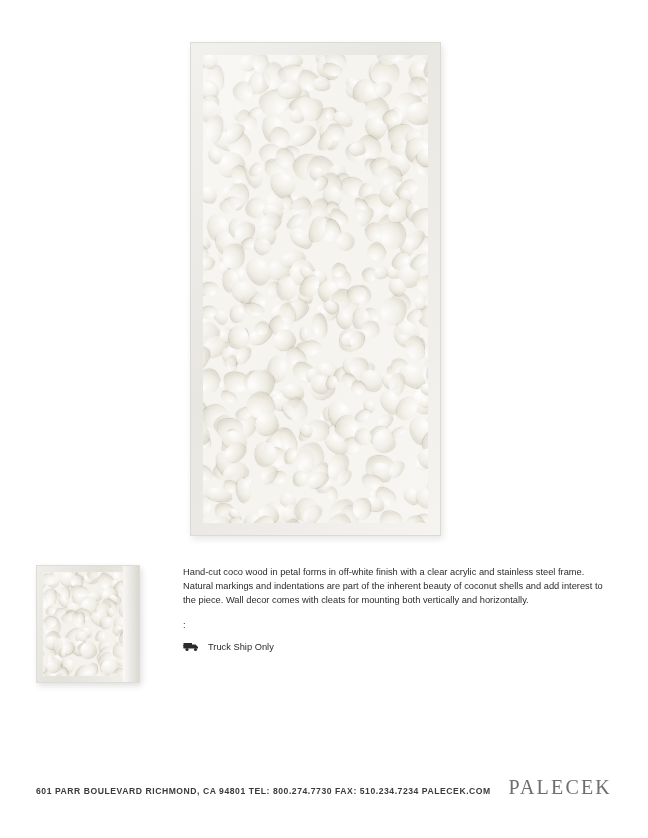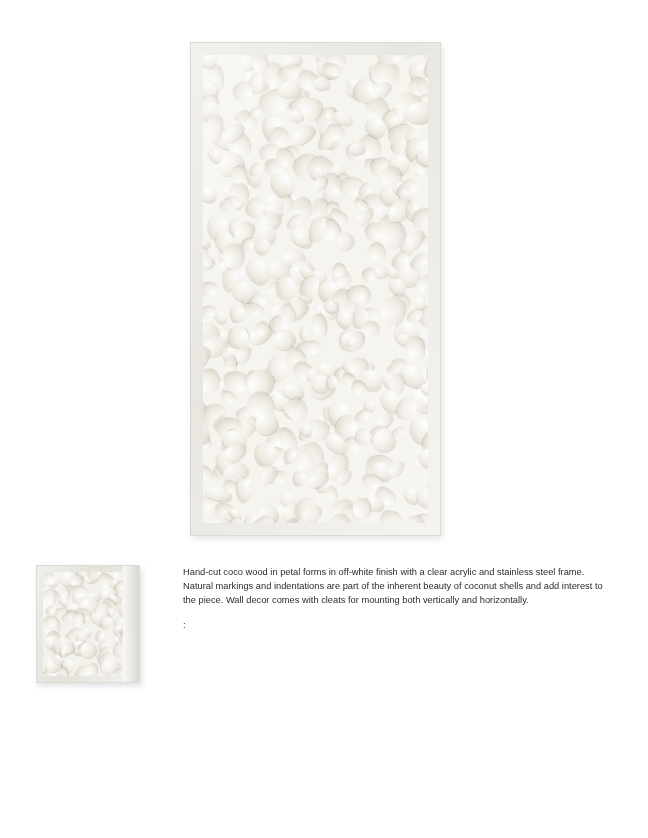--- a/index.html
+++ b/index.html
@@ -682,16 +682,32 @@
           </div>
         <div class="glass-gloss"></div>
       </div>
       <div class="thumb-side"></div>
     </div>
   </div>
 
   <div class="info">
     <p class="product-desc">Hand-cut coco wood in petal forms in off-white finish with a clear acrylic and stainless steel frame. Natural markings and indentations are part of the inherent beauty of coconut shells and add interest to the piece. Wall decor comes with cleats for mounting both vertically and horizontally.</p>
     <div class="dot-line">:</div>
+    <div class="ship-row">
+      <span>
+        <svg class="truck-icon" viewBox="0 0 34 22" xmlns="http://www.w3.org/2000/svg">
+          <path d="M1 4 h17 v11 H1 z" fill="#2b2b2b"></path>
+          <path d="M18 7 h7 l5 5 v3 H18 z" fill="#2b2b2b"></path>
+          <circle cx="8" cy="17" r="3.1" fill="#2b2b2b"></circle>
+          <circle cx="25" cy="17" r="3.1" fill="#2b2b2b"></circle>
+          <path d="M0 12 h6 M0 9 h4" stroke="#2b2b2b" stroke-width="1.4"></path>
+        </svg>
+      </span>
+      <span class="ship-label">Truck Ship Only</span>
+    </div>
   </div>
 
+  <div class="footer">
+    <div class="footer-address">601 PARR BOULEVARD RICHMOND, CA 94801 TEL: 800.274.7730 FAX: 510.234.7234 PALECEK.COM</div>
+    <div class="brand">PALECEK</div>
+  </div>
 
 </div>
 
 </body></html>

